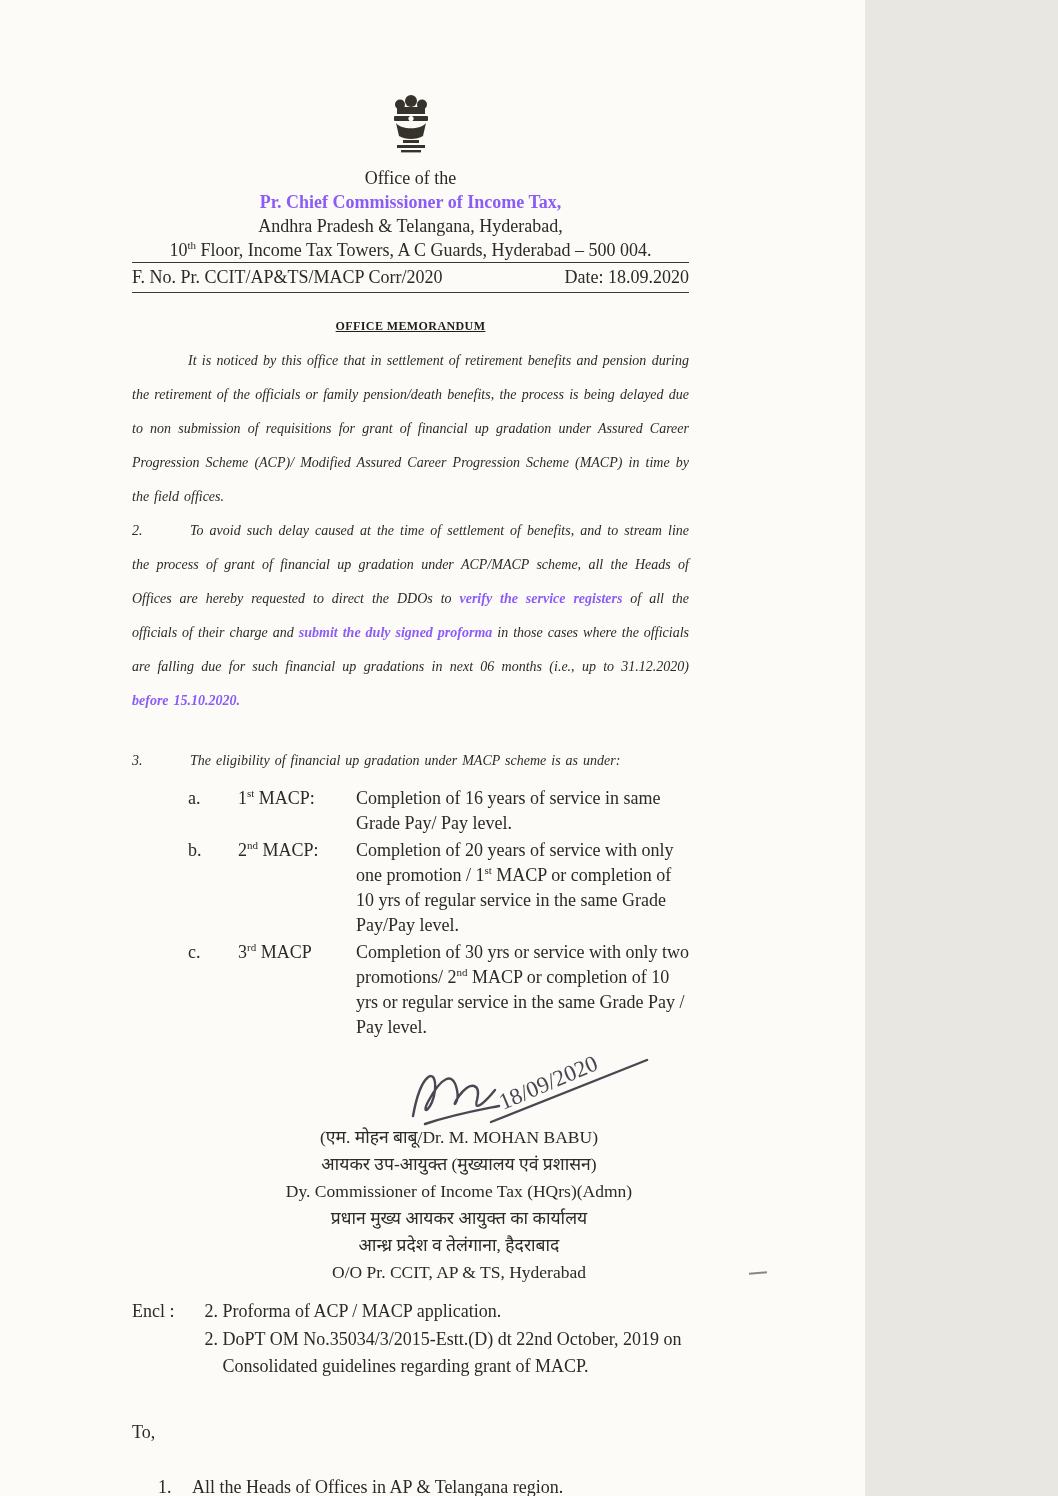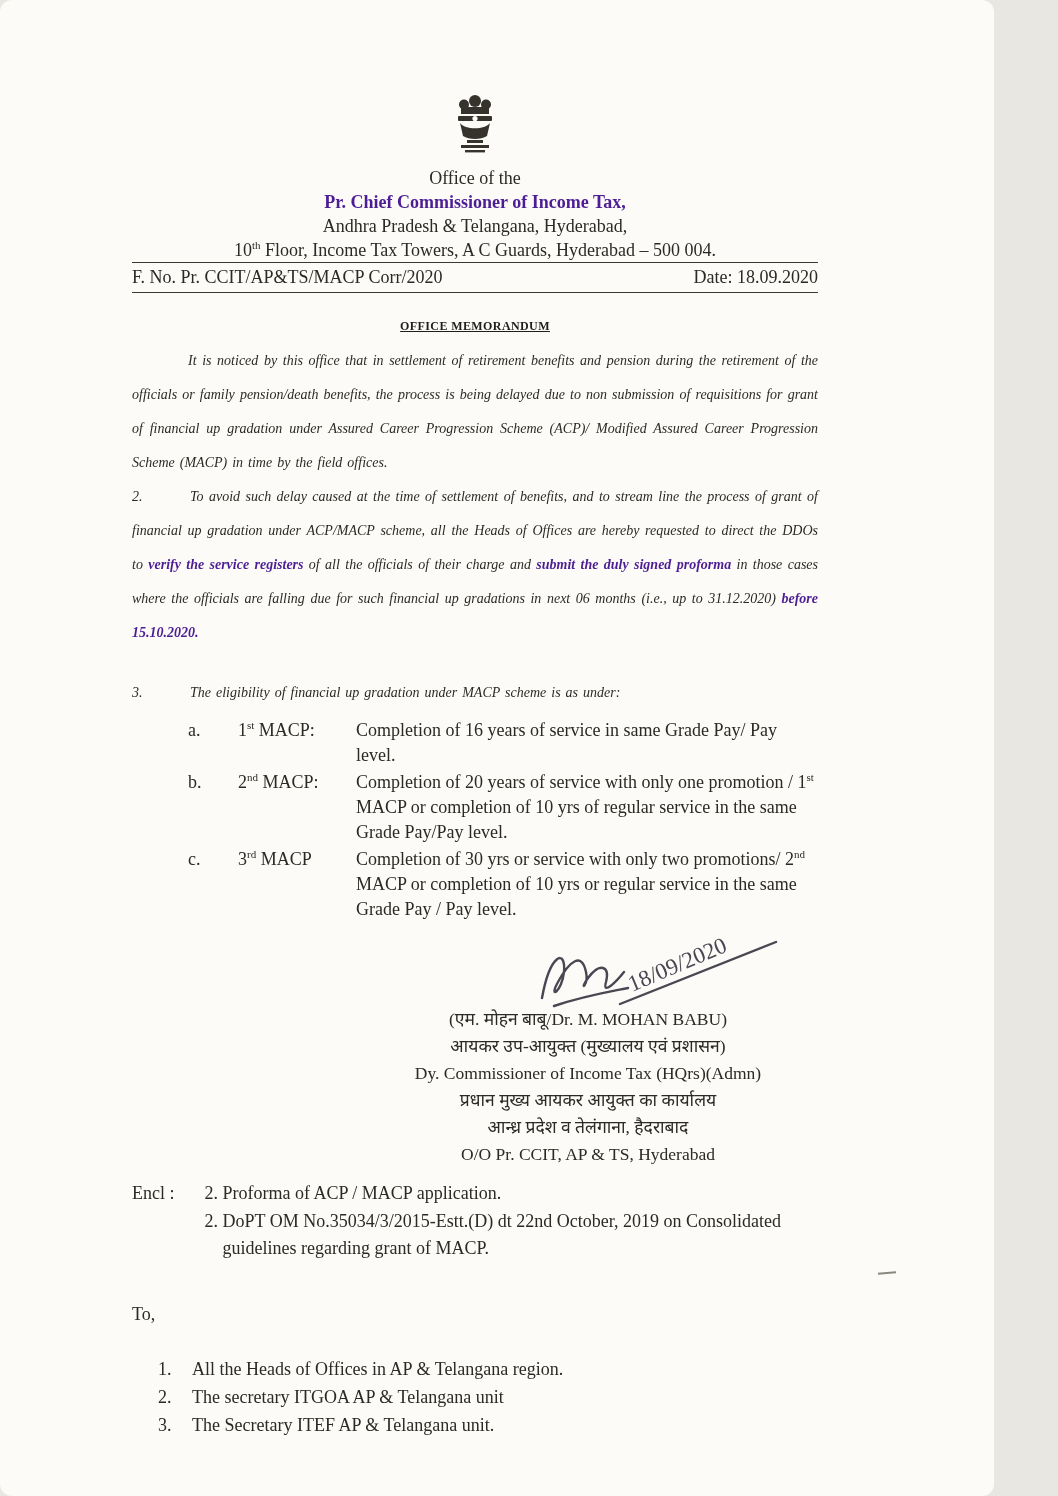--- a/index.html
+++ b/index.html
@@ -2,32 +2,31 @@
 <html><head>
 <meta charset="utf-8">
 <style>
   * { margin:0; padding:0; box-sizing:border-box; }
   html,body { width:1058px; }
   body {
     background:#e9e7e1;
     font-family:"Liberation Serif","DejaVu Serif",serif;
   }
   .page {
-    width:994px; height:1496px;
+    width:865px; height:1496px;
     background:#fcfbf7;
     color:#2b2a25;
     position:relative;
     padding:92px 176px 28px 132px;
     overflow:hidden;
-    border-radius:12px;
   }
   .letterhead { text-align:center; }
   .emblem-wrap { margin-bottom:6px; }
   .lh-line { font-size:18px; line-height:24px; }
-  .bold { font-weight:bold; color:#4c1d95; }
+  .bold { font-weight:bold; color:#8b5cf6; }
   sup { font-size:11px; vertical-align:super; line-height:0; }
   hr.rule { border:none; border-top:1.6px solid #3a3831; margin:0; }
   .rule-top { margin-top:9px; }
   .file-row {
     display:flex; justify-content:space-between; align-items:baseline;
     font-size:18px; line-height:26px; padding:1px 0 2px;gap:26px;
   }
   .memo-title {
     text-align:center; font-weight:bold; text-decoration:underline;
     font-size:12px; letter-spacing:0.4px; color:#1f1e1a;

